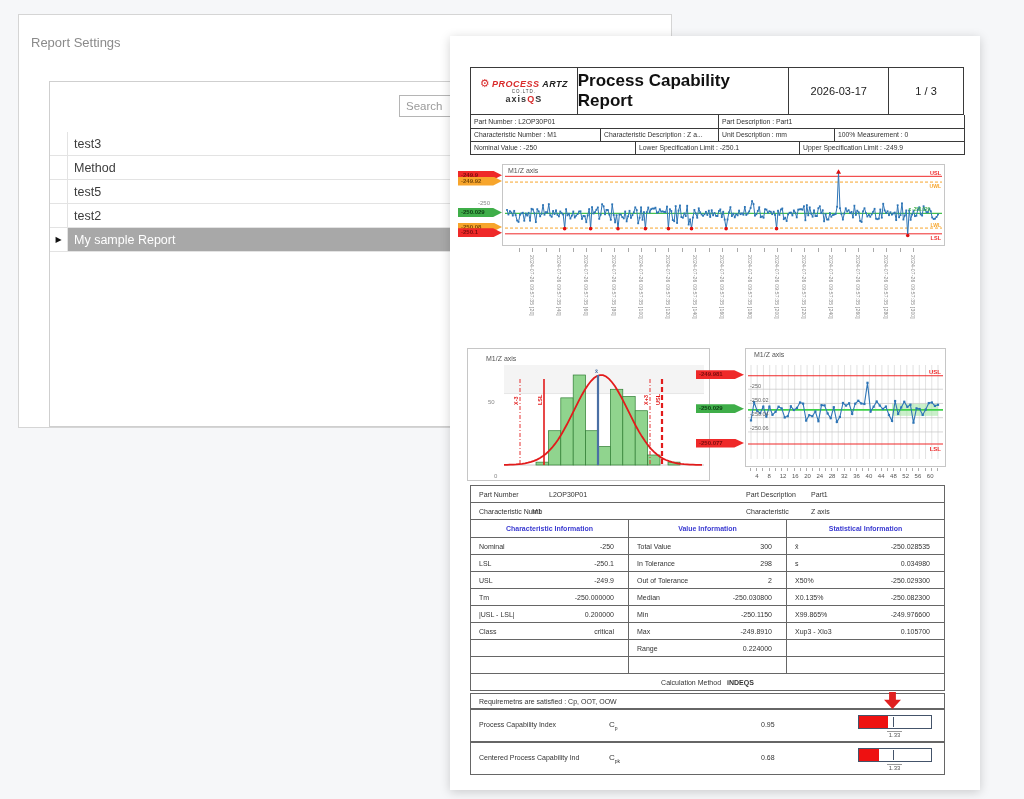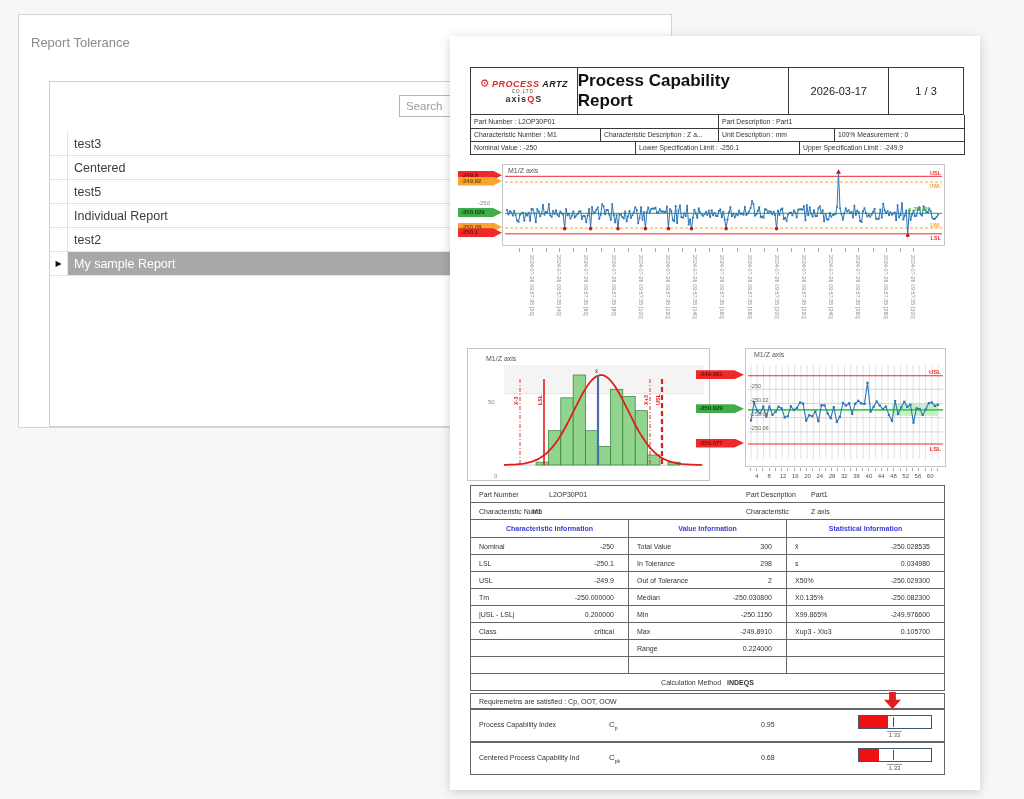--- a/index.html
+++ b/index.html
@@ -98,41 +98,37 @@
   .arrow-down{
     position:absolute;width:17px;height:17px;background:#e02020;
     clip-path:polygon(30% 0,70% 0,70% 45%,100% 45%,50% 100%,0 45%,30% 45%);
   }
   svg text{font-family:"Liberation Sans","DejaVu Sans",sans-serif;}
 </style>
 </head>
 <body>
 
 <div class="dialog">
-  <div class="dialog-title">Report Tolerance</div>
+  <div class="dialog-title">Report Settings</div>
   <div class="rpt-table">
     <div class="search-box">
       <span>Search</span>
     </div>
     <div class="grid" id="report-grid">
         <div class="grid-row">
           <div class="sel"></div>
           <div class="nm">test3</div>
         </div>
         <div class="grid-row">
           <div class="sel"></div>
-          <div class="nm">Centered</div>
+          <div class="nm">Method</div>
         </div>
         <div class="grid-row">
           <div class="sel"></div>
           <div class="nm">test5</div>
-        </div>
-        <div class="grid-row">
-          <div class="sel"></div>
-          <div class="nm">Individual Report</div>
         </div>
         <div class="grid-row">
           <div class="sel"></div>
           <div class="nm">test2</div>
         </div>
         <div class="grid-row selected">
           <div class="sel">▶</div>
           <div class="nm">My sample Report</div>
         </div>
       </div>

